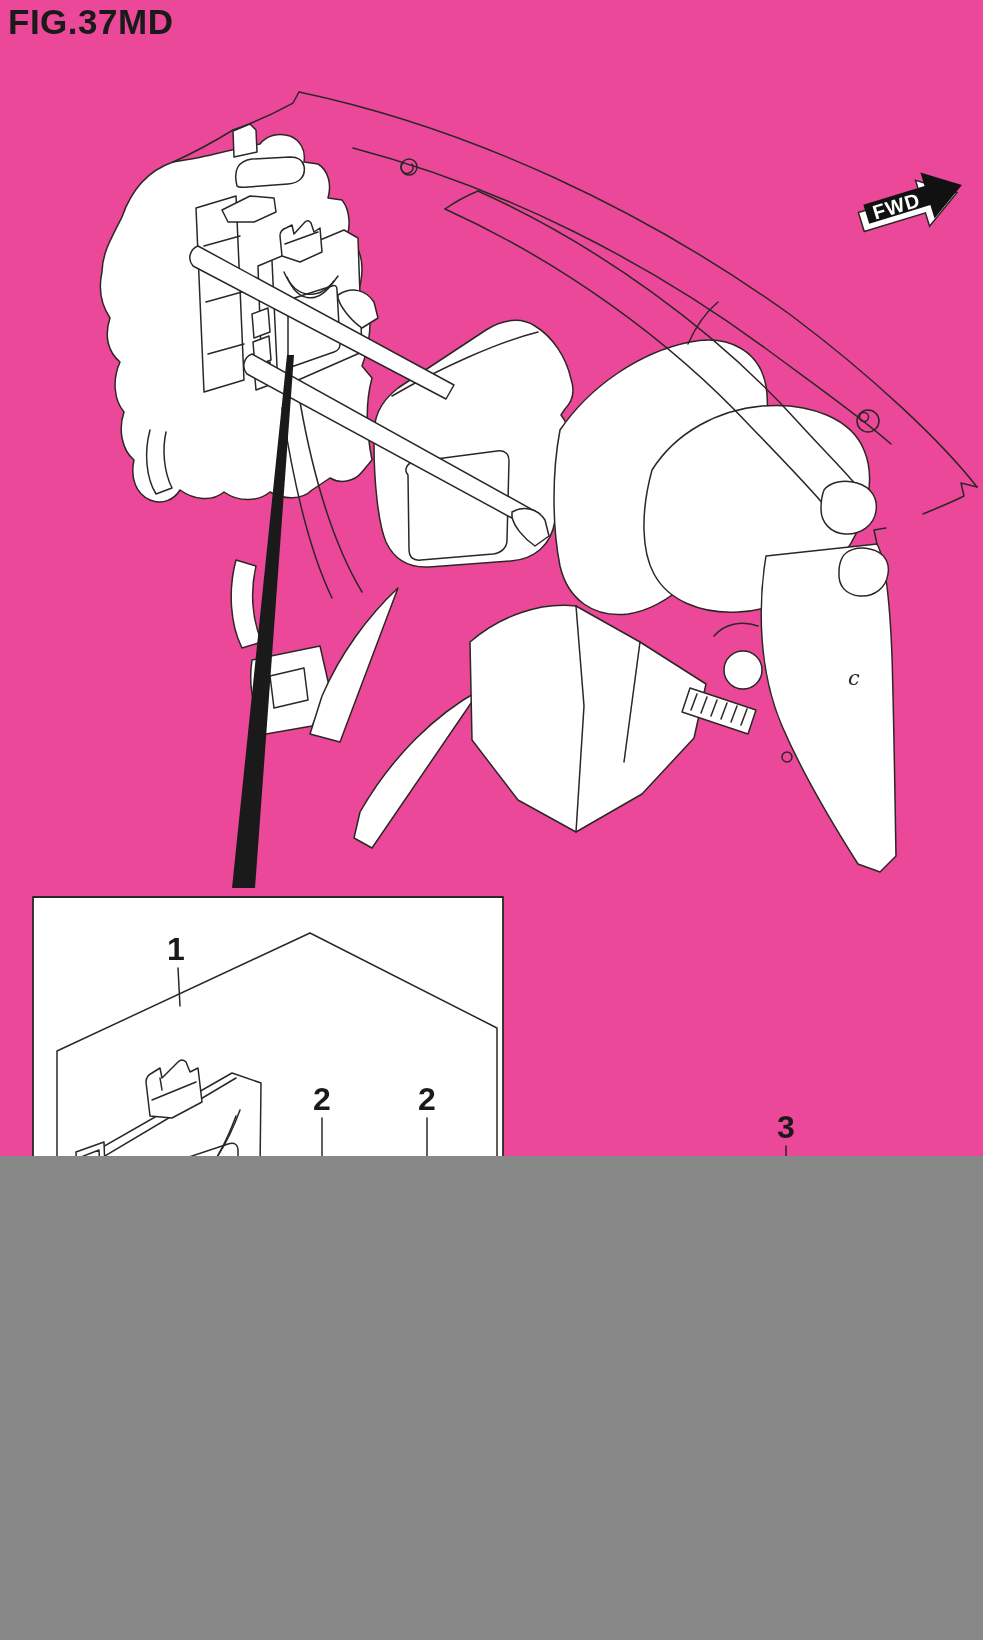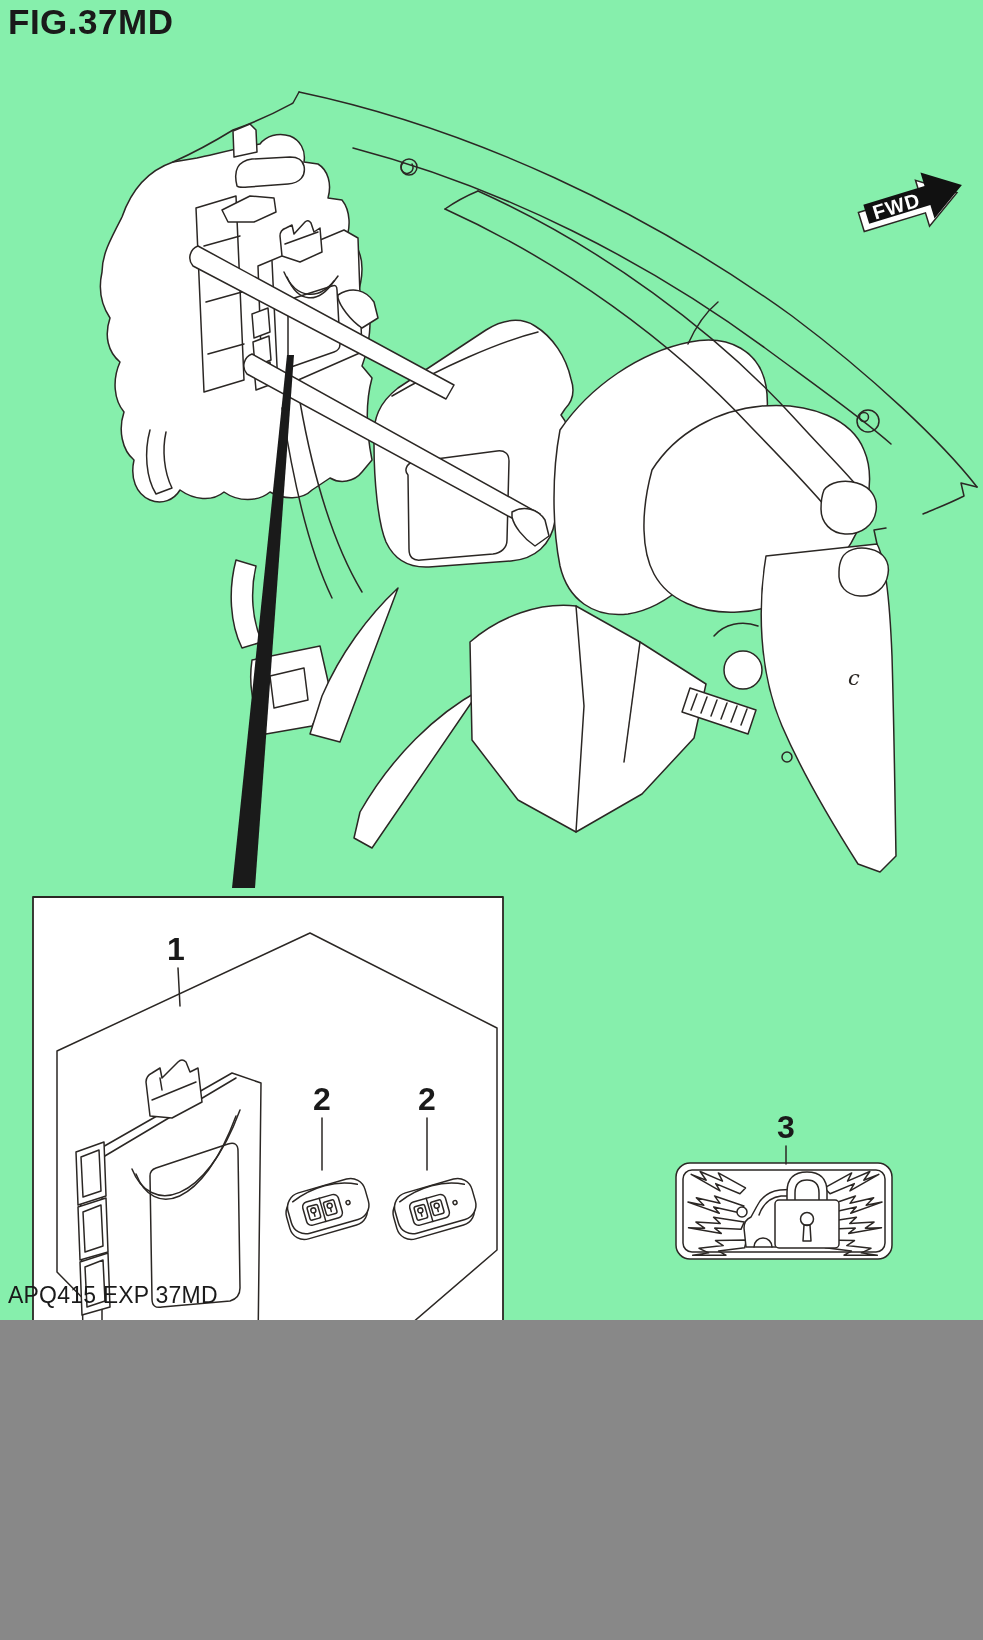--- a/index.html
+++ b/index.html
@@ -1,17 +1,17 @@
 <!DOCTYPE html>
 <html><head>
 <meta charset="utf-8">
 <style>
   html,body{margin:0;padding:0;background:#888;}
   .page{
-    position:relative;width:983px;height:1320px;background:#86efac;
+    position:relative;width:983px;height:1156px;background:#ec4899;
     font-family:"Liberation Sans",sans-serif;color:#1a1a1a;overflow:hidden;
     margin:0 auto;
   }
   .fig-title{
     position:absolute;left:8px;top:2px;font-size:35px;font-weight:700;
     letter-spacing:0.5px;color:#1a1a1a;
   }
   .footer{
     position:absolute;left:8px;bottom:8px;line-height:33px;font-size:23px;
     color:#1a1a1a;letter-spacing:0.2px;
@@ -241,16 +241,15 @@
 
       <text class="callout" x="427" y="1110" text-anchor="middle">2</text>
       <path class="ln" d="M427,1118 L427,1170"></path>
 
       <text class="callout" x="786" y="1138" text-anchor="middle">3</text>
       <path class="ln" d="M786,1146 L786,1164"></path>
     </g>
   </svg>
 
   <div class="footer">
-    <div>APQ415 EXP 37MD</div>
   </div>
 
 </div>
 
 </body></html>

